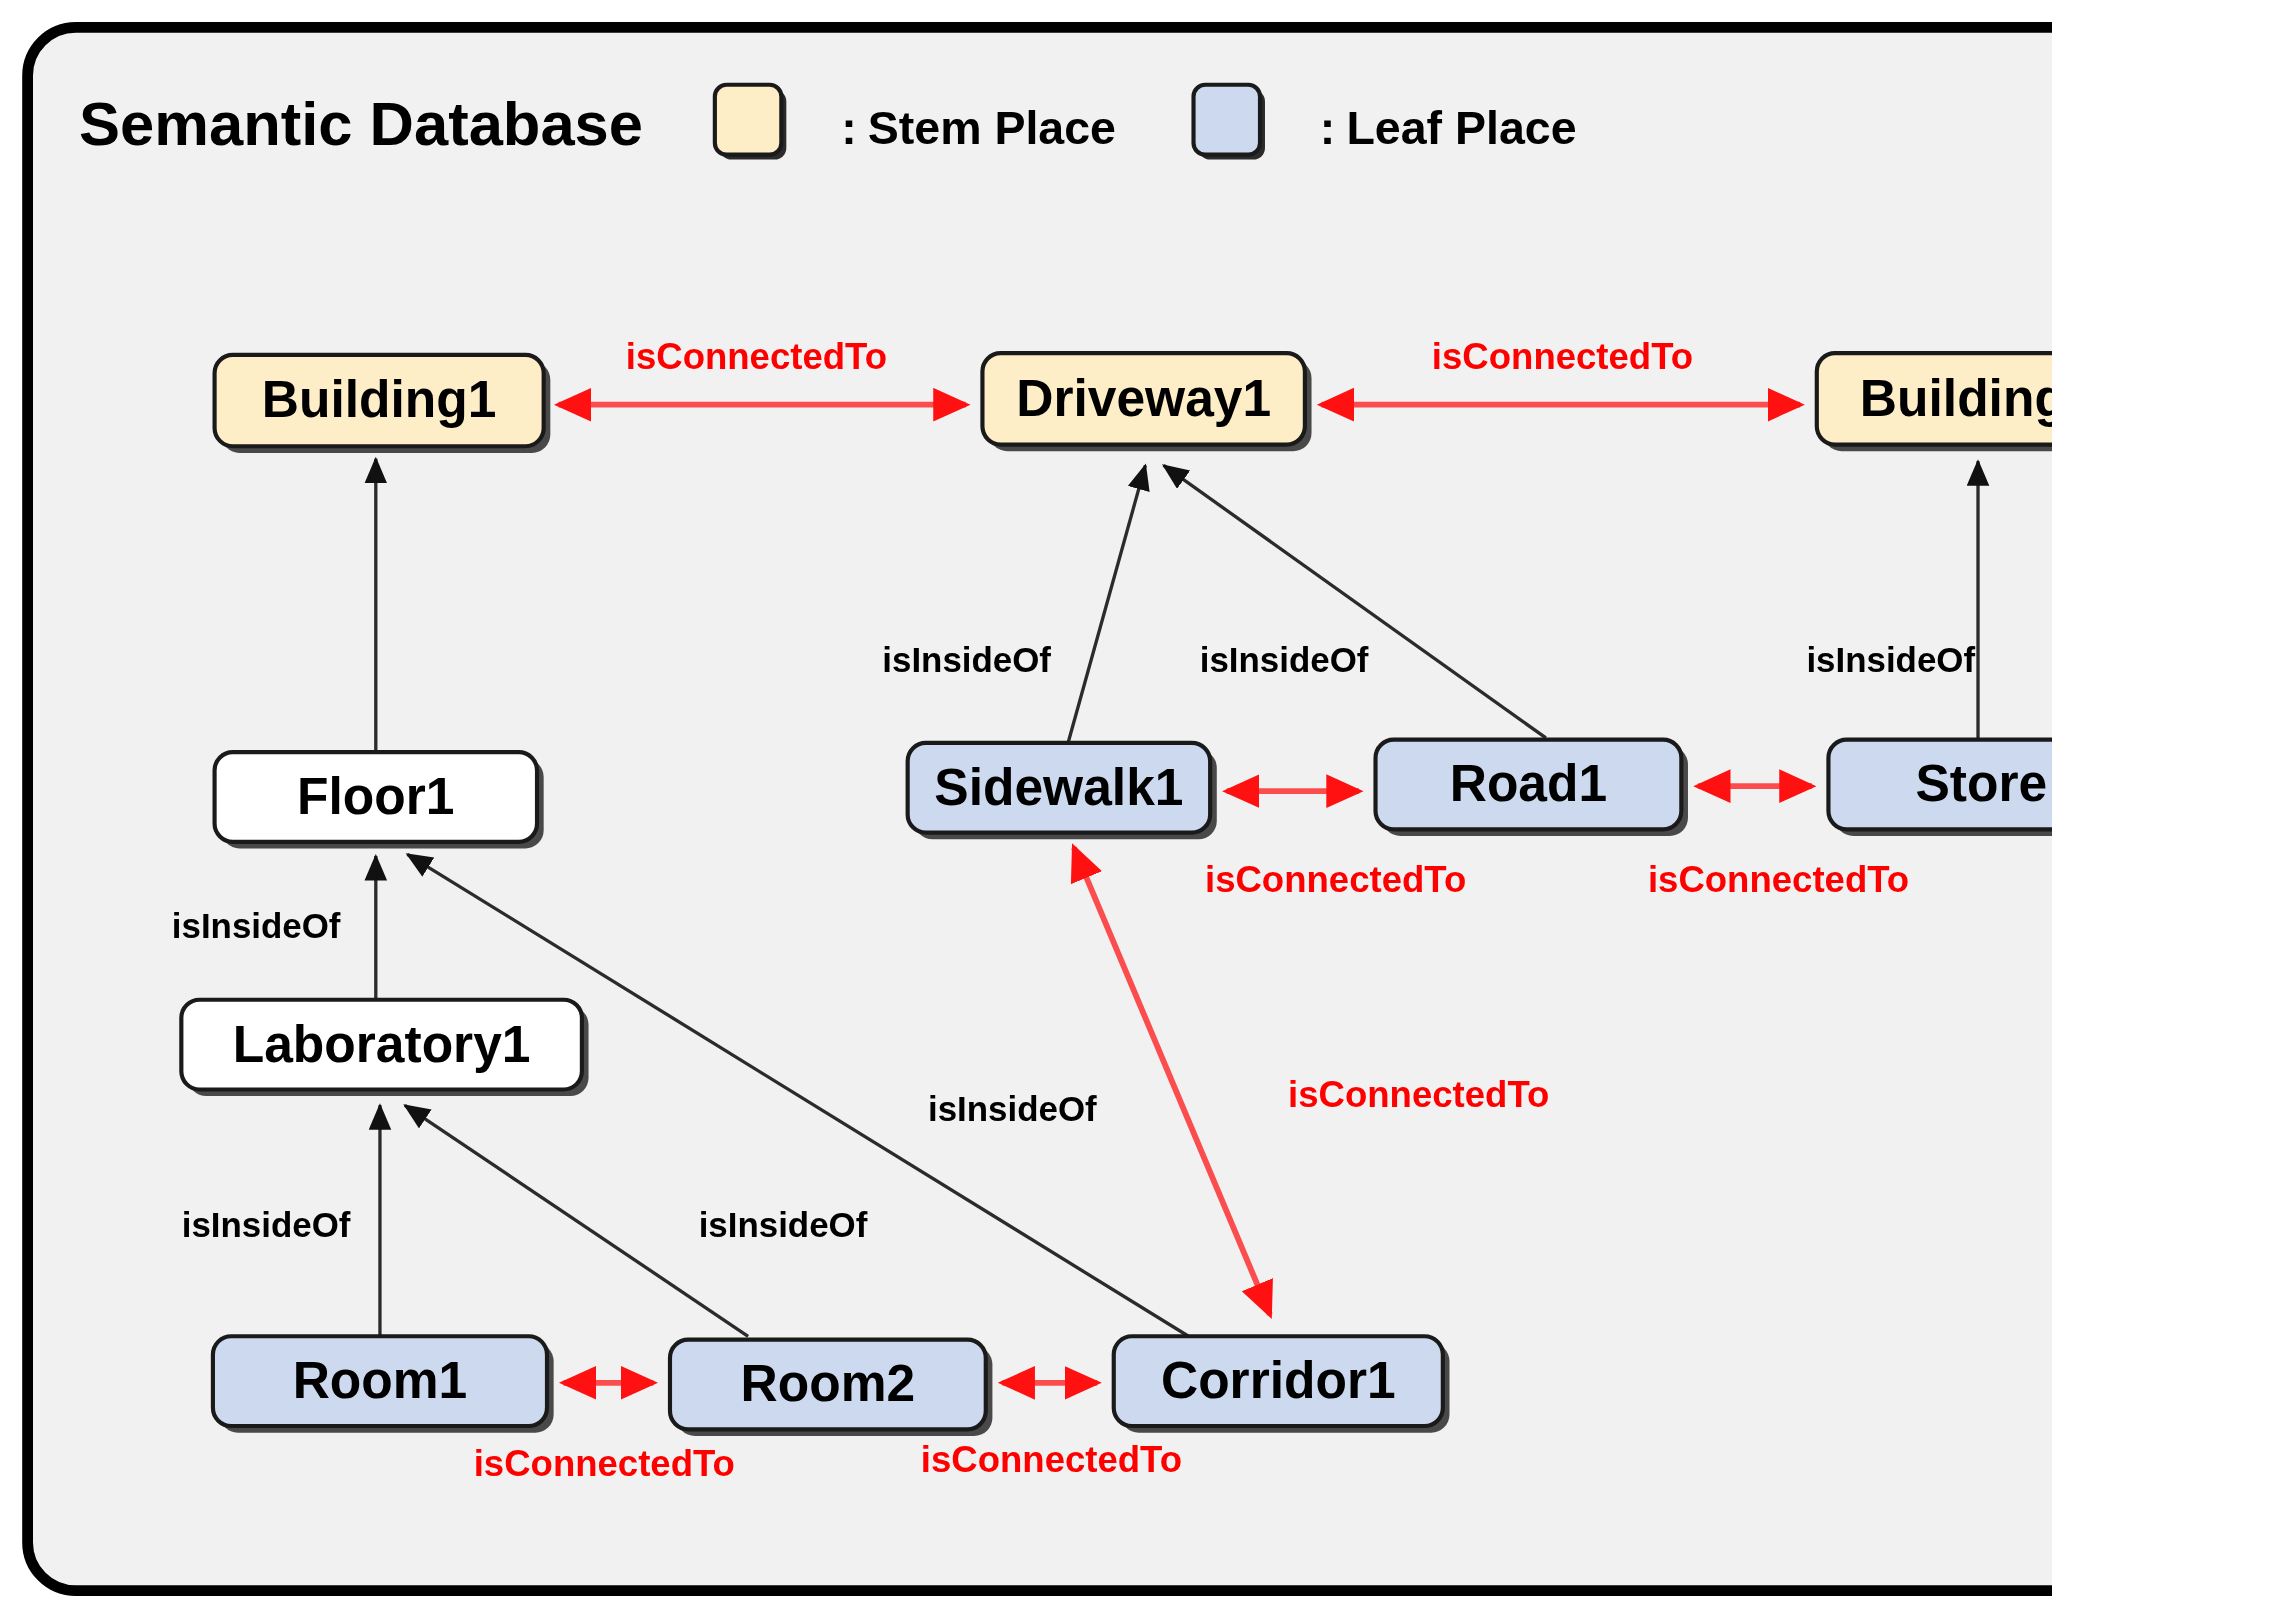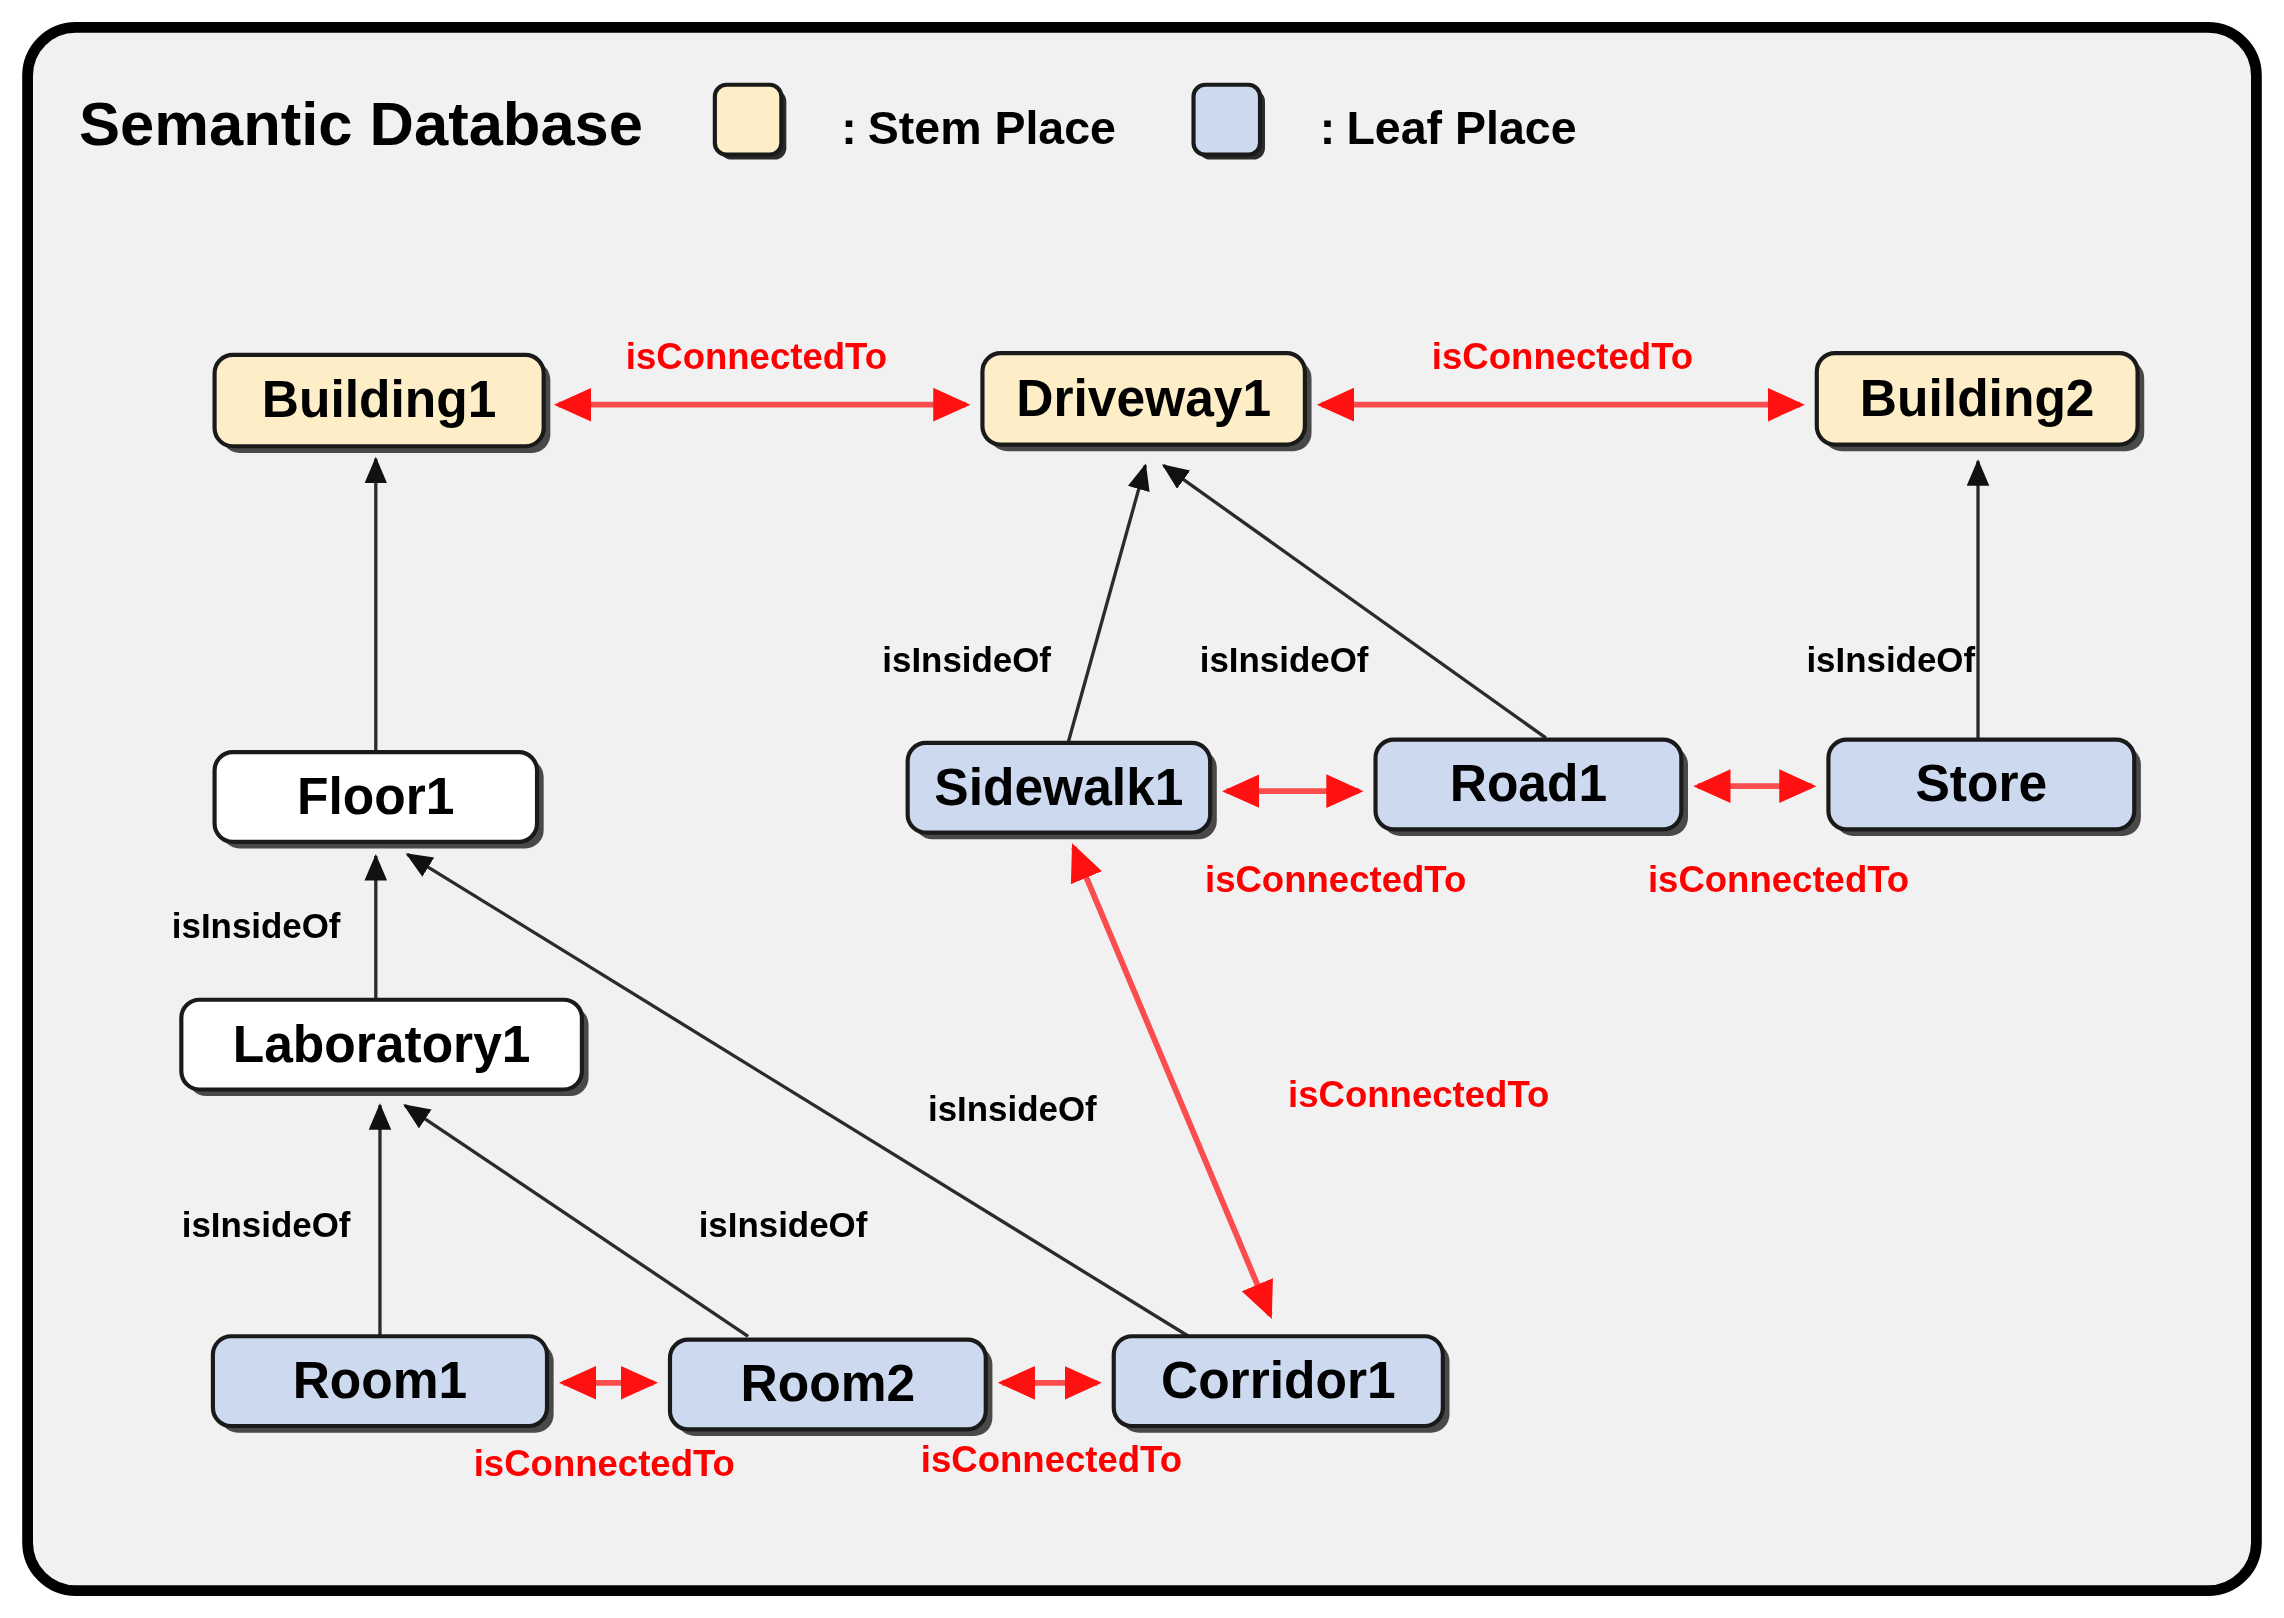--- a/index.html
+++ b/index.html
@@ -2,21 +2,21 @@
 <html style="font-size:13.3px"><head>
 <meta charset="utf-8">
 <style>
   html, body {
     margin: 0; padding: 0;
     background: #ffffff;
     font-family: "Liberation Sans", sans-serif;
   }
   #canvas {
     position: relative;
-    width: 2284px;
+    width: 2052px;
     height: 1618px;
     background: #ffffff;
     overflow: hidden;
   }
   #diagram { display:block; width:2284px; height:1618px; }
 
   .node-label {
     font-family: "Liberation Sans", sans-serif;
     font-weight: bold;
     font-size: 62px;

